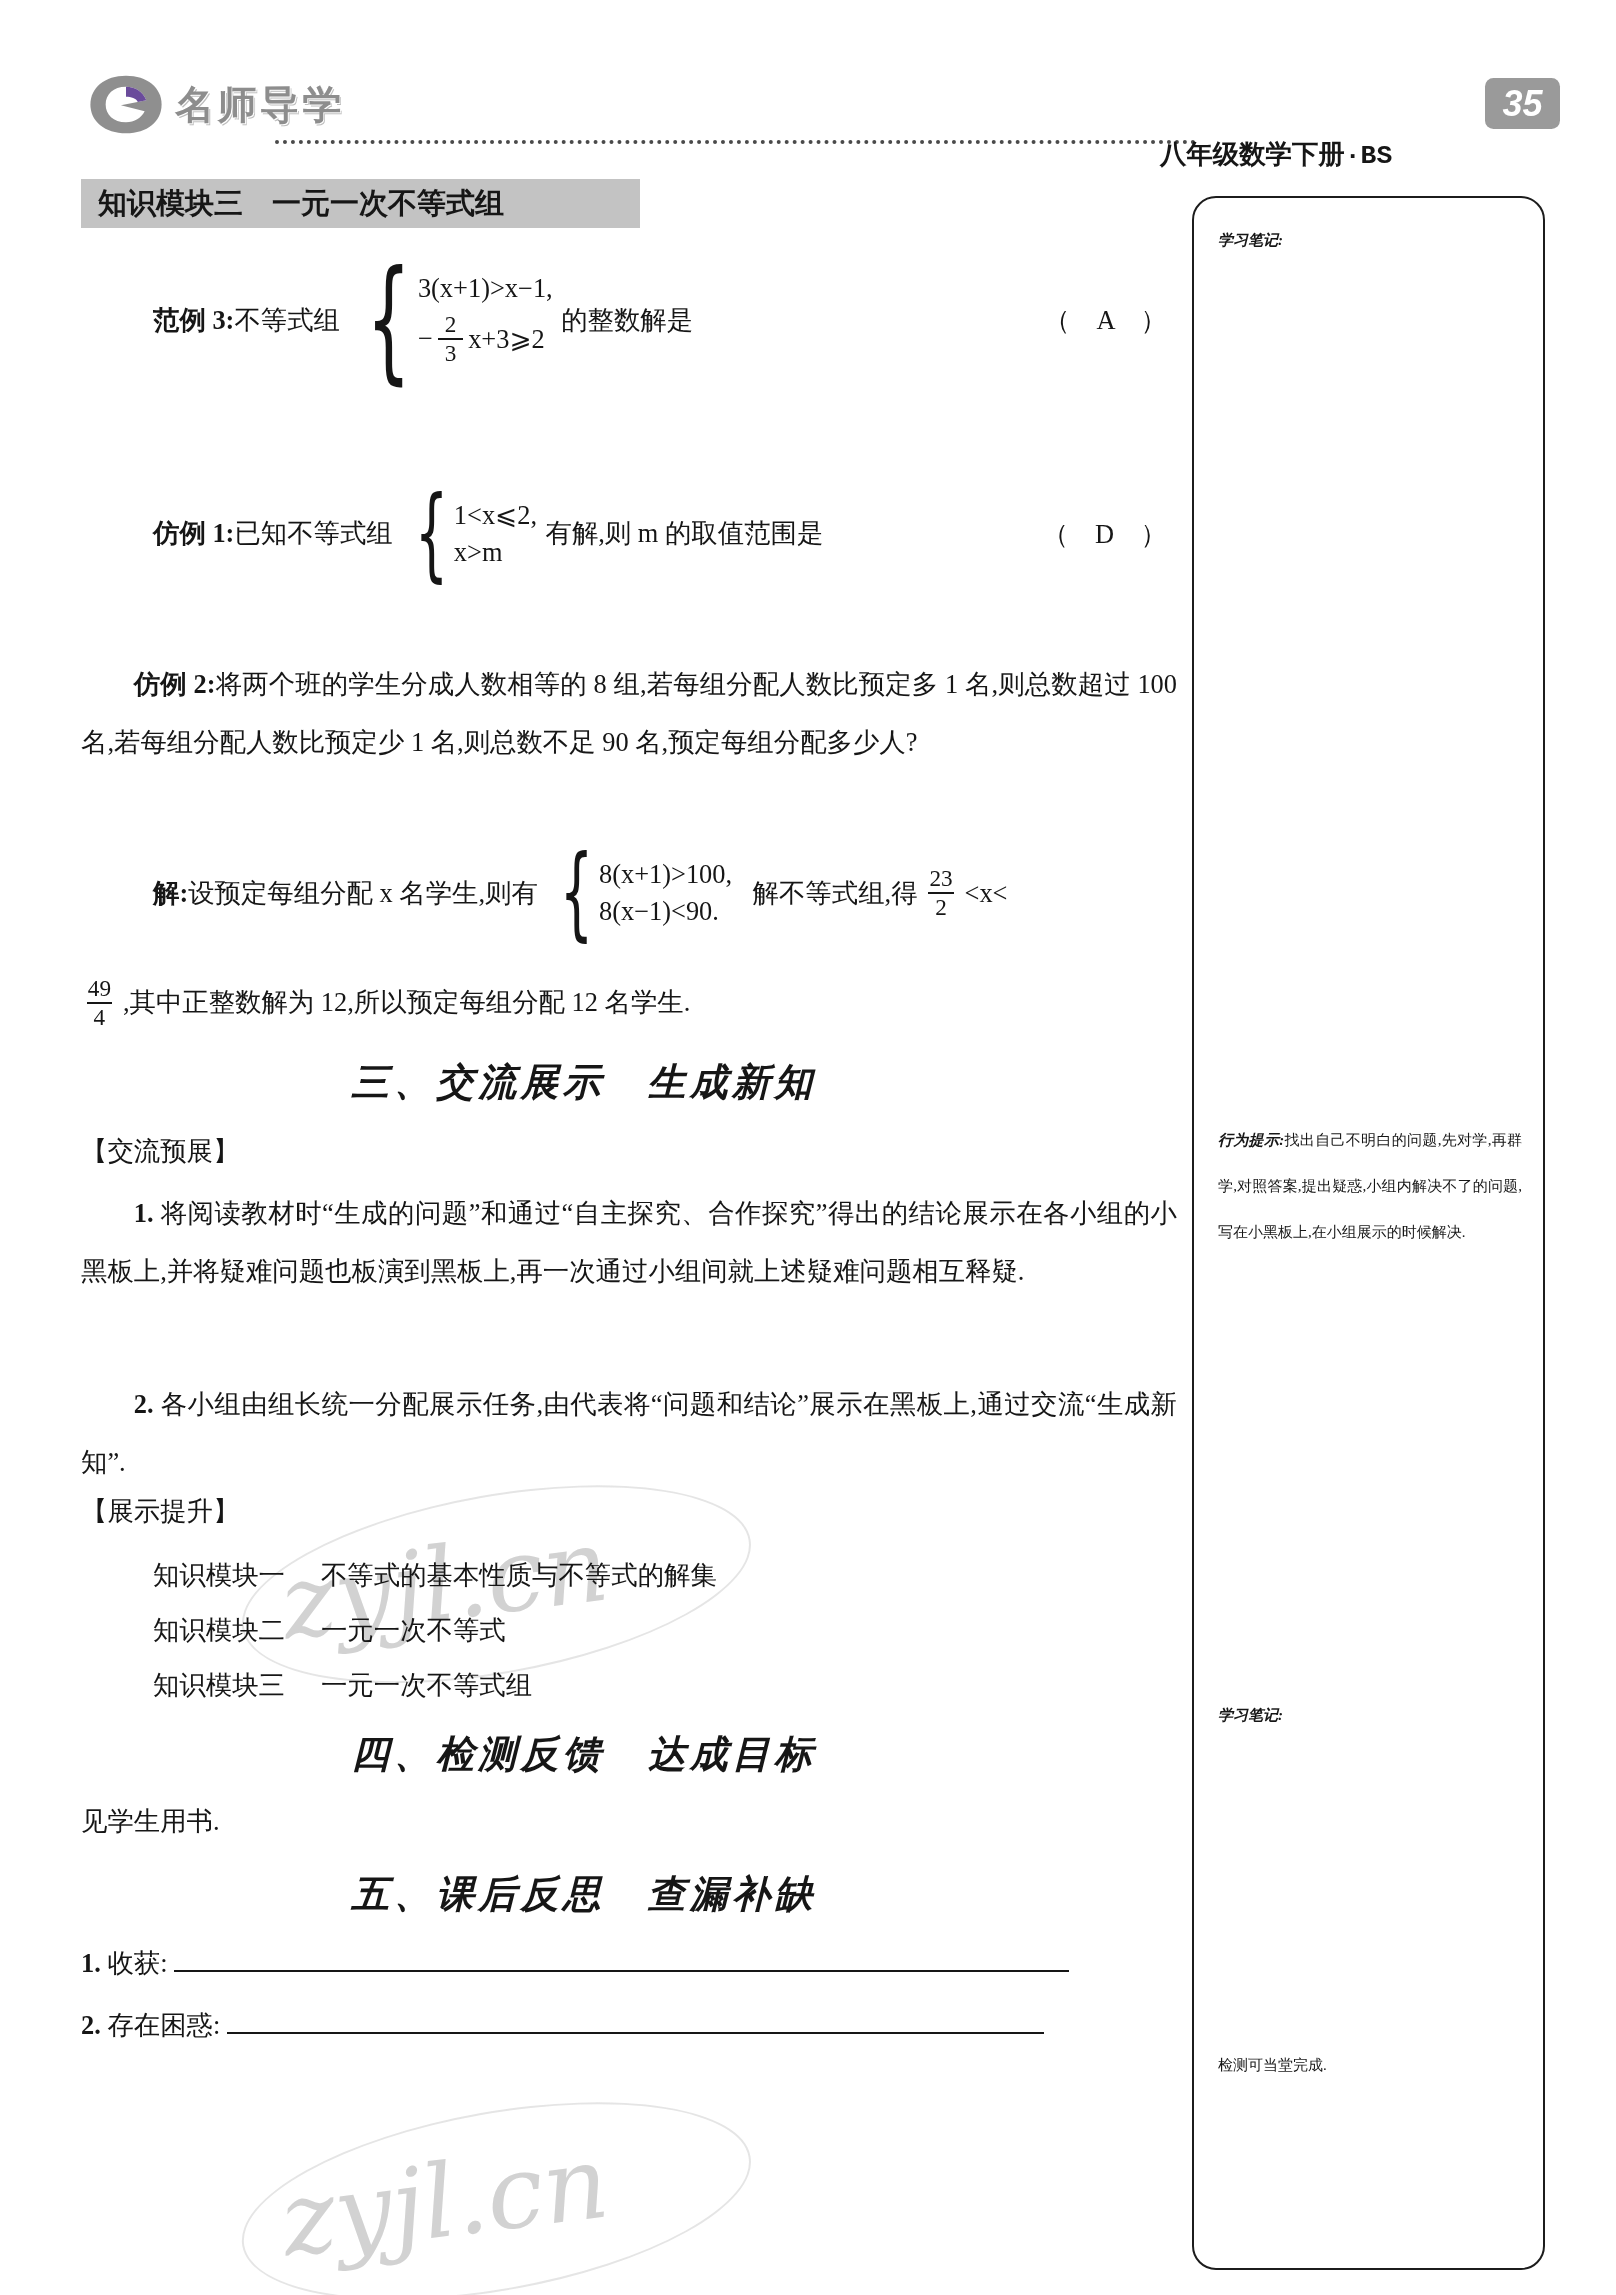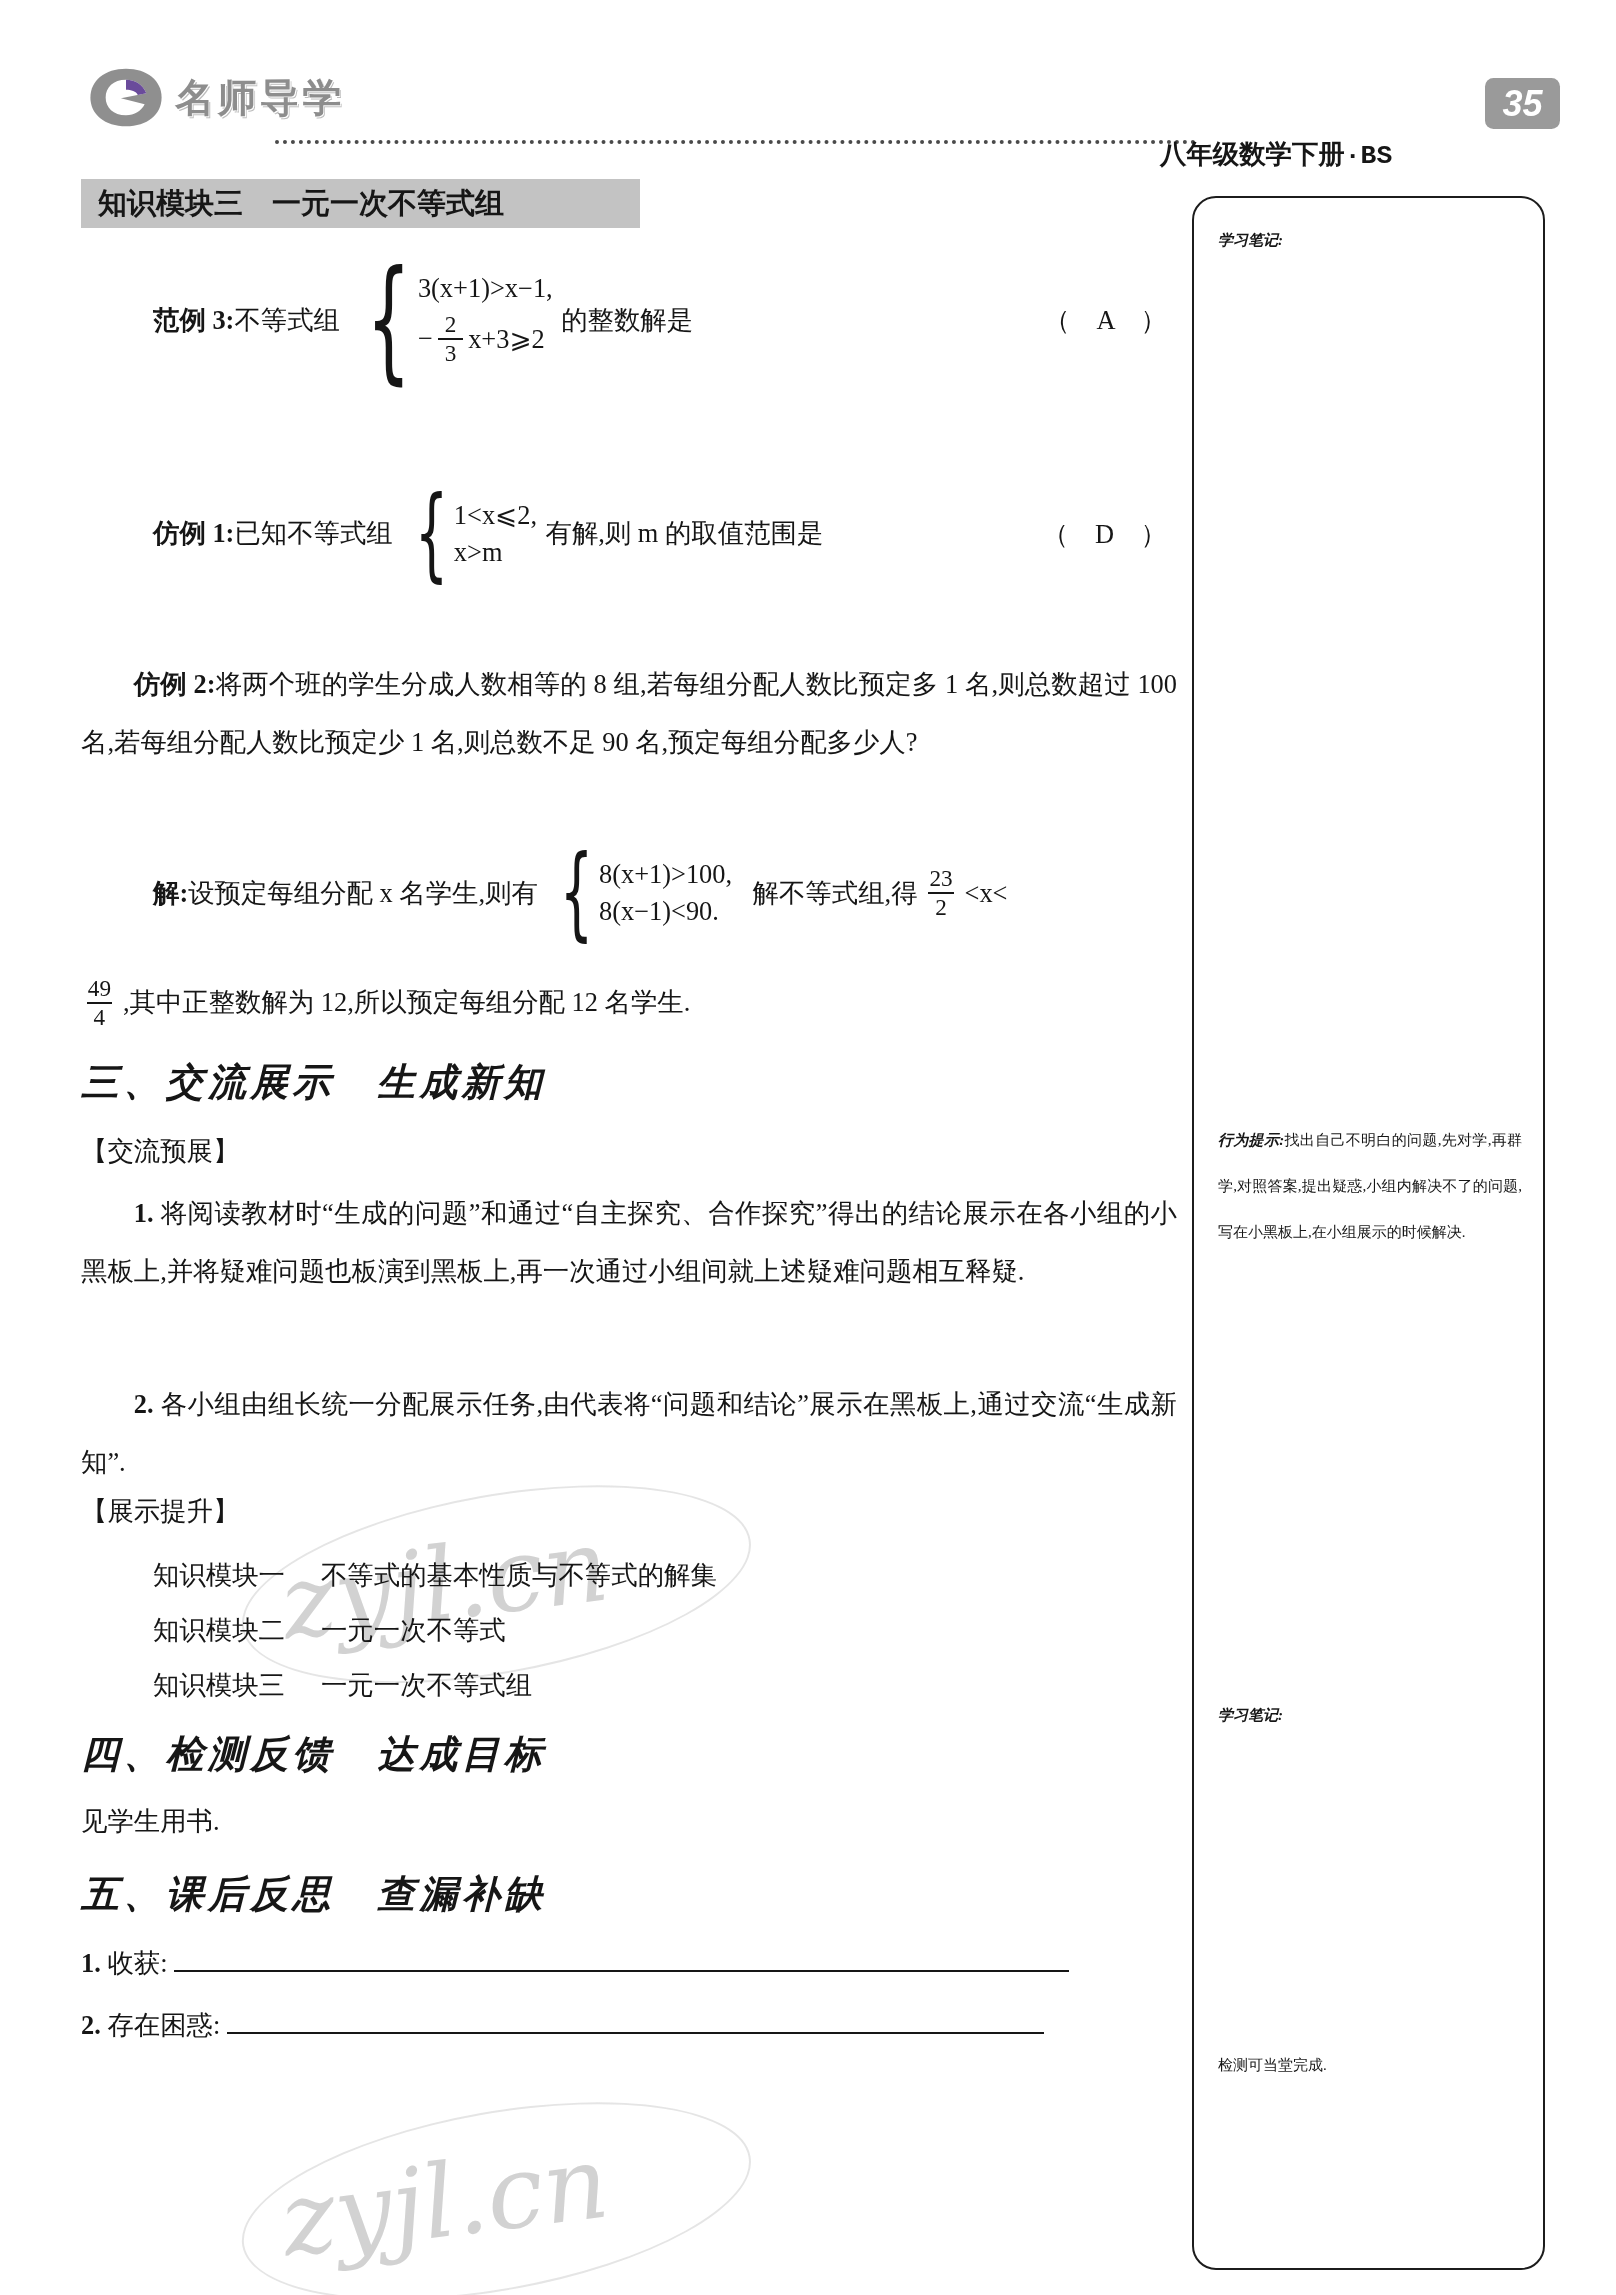--- a/index.html
+++ b/index.html
@@ -3,21 +3,21 @@
 <meta charset="utf-8">
 <style>
   * { margin:0; padding:0; box-sizing:border-box; }
   html,body { background:#e9e9e9; }
   .page{
     position:relative; width:1617px; height:2295px; margin:0 auto;
     background:#ffffff; color:#161616; overflow:hidden;
     font-family:"Liberation Serif","DejaVu Serif",serif; font-size:26.4px;
   }
   
-  .hdr-logo{ position:absolute; left:87px; top:64px; display:flex; align-items:center; gap:10.2px; z-index:3;}
+  .hdr-logo{ position:absolute; left:87px; top:71px; display:flex; align-items:center; gap:10.2px; z-index:3;}
   .logo-text{ font-family:"Liberation Sans","DejaVu Sans",sans-serif; font-weight:bold;
     font-size:39px; color:#8d8d8d; letter-spacing:3.4px; text-shadow:0.9px 0.9px 0 #fff, 1.7px 1.7px 0 #bdbdbd;}
   .hdr-dots{ position:absolute; left:275px; top:140px; width:921px; border-bottom:4.3px dotted #4a4a4a; z-index:2;}
   .hdr-course{ position:absolute; left:1160px; top:101px; width:316px; text-align:left;
     font-family:Liberation Mono, monospace; font-weight:bold; font-size:26.4px; z-index:3;margin-top:36px;}
   .page-badge{ position:absolute; left:1485px; top:78px; width:75px; height:51px; background:#9a9a9a;
     border-radius:8.5px; color:#fff; display:flex; align-items:center; justify-content:center;
     font-family:"Liberation Sans","DejaVu Sans",sans-serif; font-weight:bold; font-style:italic; font-size:36px; z-index:3;}
   
   .module-bar{ position:absolute; left:81px; top:179px; width:559px; height:49px; background:#c3c3c3;
@@ -36,21 +36,21 @@
     transform:scale(0.55,1.05); transform-origin:center; line-height:0.85; }
   .b-lg{ font-size:128px; margin-right:-12px; }
   .b-md{ font-size:96px; margin-right:-8.5px; }
   .lines{ display:flex; flex-direction:column; justify-content:center; gap:6.8px; }
   .ln{ display:inline-flex; align-items:center; white-space:nowrap; }
   .frac{ display:inline-flex; flex-direction:column; align-items:center; font-size:0.88em;
     line-height:1.15; margin:0 5.1px; vertical-align:middle; }
   .frac .den{ border-top:2.6px solid #161616; padding:0 6.8px; }
   .frac .num{ padding:0 6.8px; }
   
-  .sec-title{ text-align:left; font-weight:bold; font-style:italic; font-size:38px;
+  .sec-title{ text-align:center; font-weight:bold; font-style:italic; font-size:38px;
     letter-spacing:4.3px; width:1006px; }
   .hei{ font-family:"Liberation Sans","DejaVu Sans",sans-serif; font-weight:normal; }
   .mod-rows{ line-height:55px; padding-left:72px; }
   .mod-row .gap{ display:inline-block; width:36px; }
   .blank{ display:inline-block; border-bottom:2.6px solid #161616; height:1.05em; vertical-align:baseline; }
   .blank1{ width:895px; } .blank2{ width:817px; }
   
   .sidebar{ position:absolute; left:1192px; top:196px; width:353px; height:2074px;
     border:2.6px solid #1c1c1c; border-radius:24px; background:#fff; z-index:2; }
   .sb-item{ position:absolute; left:24px; width:304px; font-size:15px; line-height:46px; }

